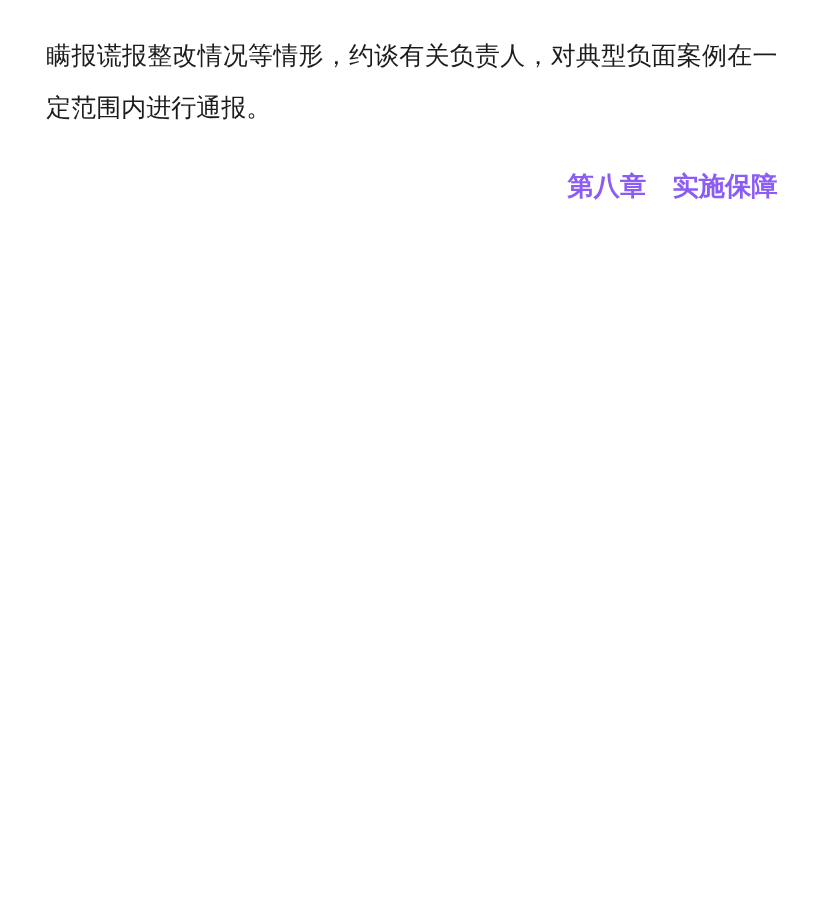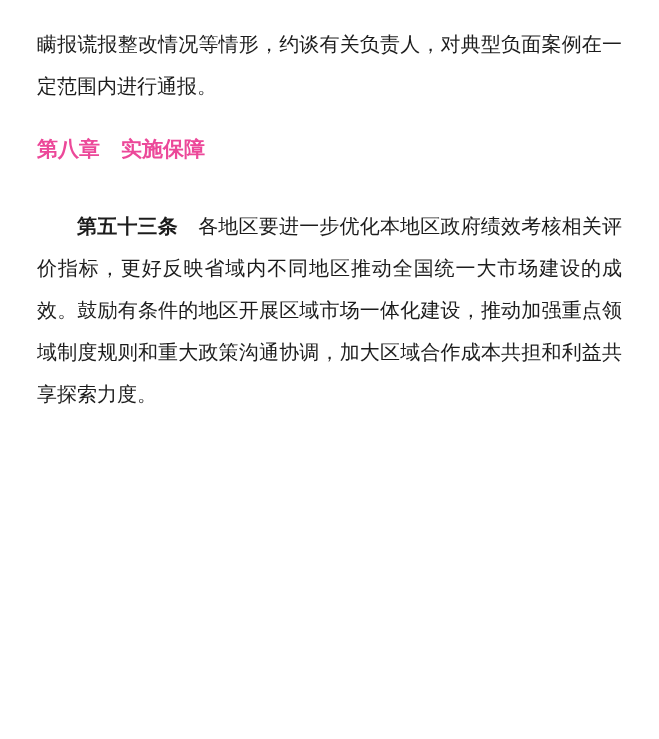--- a/index.html
+++ b/index.html
@@ -29,31 +29,30 @@
   }
   .lead {
     font-weight: bold;
   }
   .chapter {
     display: block;
     margin: 21px 0 35px 0;
     font-size: 21px;
     line-height: 42px;
     font-weight: bold;
-    text-align: left;
-    color: #ec4899;
+    text-align: right;
+    color: #8b5cf6;
   }
 </style>
 </head>
 <body>
 
 <div class="page">
 
   <p><span>瞒报谎报整改情况等情形，约谈有关负责人，对典型负面案例在一定范围内进行通报。</span></p>
 
 
   <span class="chapter">第八章　实施保障</span>
 
 
-  <p class="article"><span class="lead">第五十三条</span><span>　</span><span>各地区要进一步优化本地区政府绩效考核相关评价指标，更好反映省域内不同地区推动全国统一大市场建设的成效。鼓励有条件的地区开展区域市场一体化建设，推动加强重点领域制度规则和重大政策沟通协调，加大区域合作成本共担和利益共享探索力度。</span></p>
 
 
 </div>
 
 </body></html>

